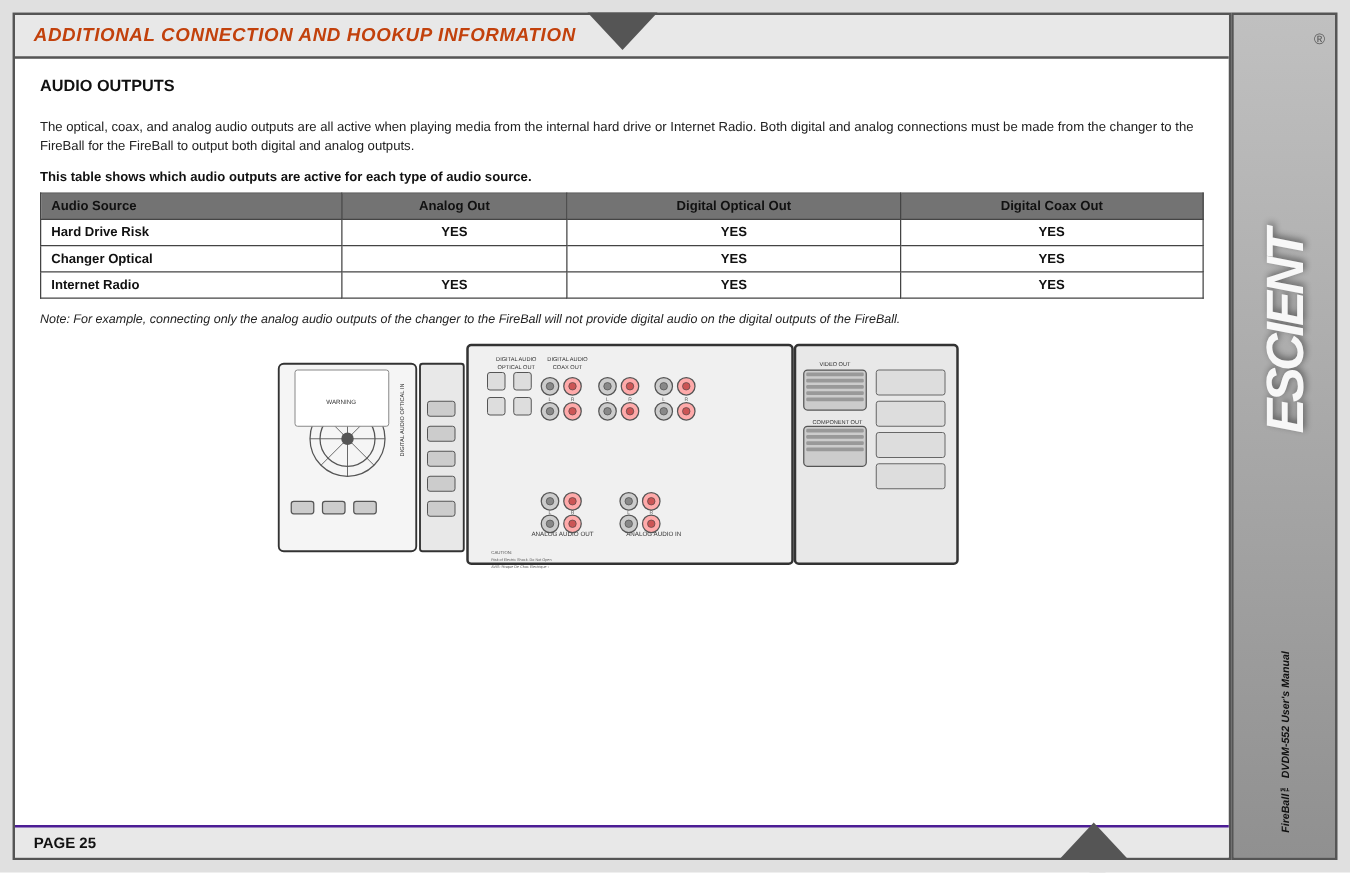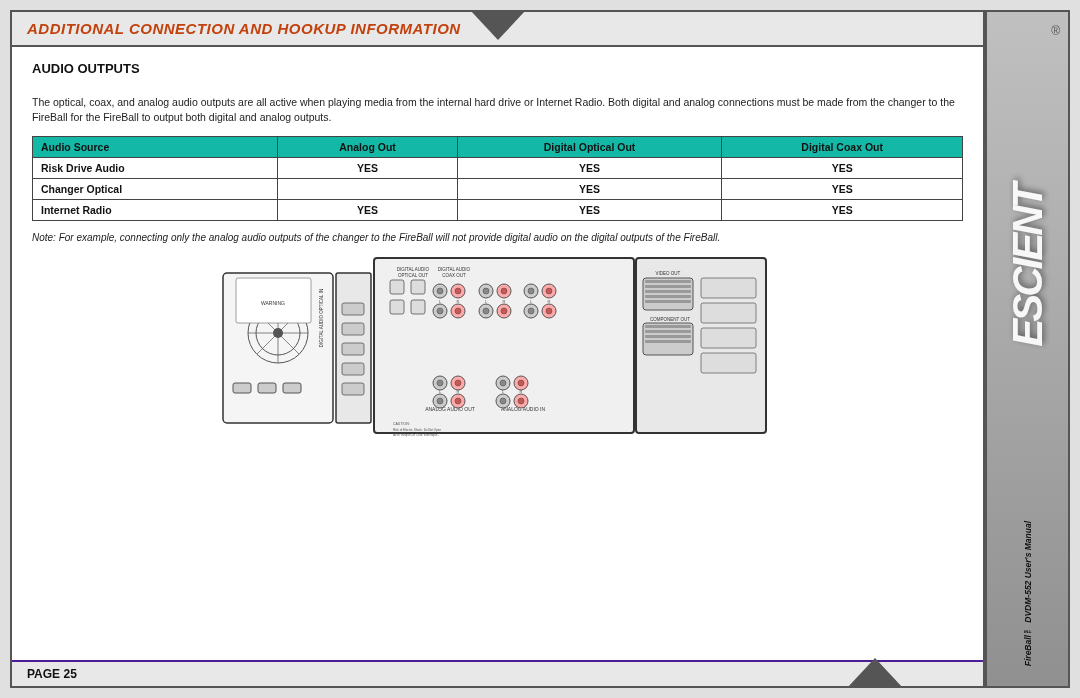--- a/index.html
+++ b/index.html
@@ -118,21 +118,21 @@
     .audio-table {
       width: 100%;
       border-collapse: collapse;
       margin-bottom: 10px;
       font-size: 10.5px;
     }
 
     .audio-table th {
       border: 1px solid #444;
       padding: 4px 8px;
-      background: #14b8a6;
+      background: #737373;
       font-weight: bold;
       text-align: center;
       color: #111;
     }
 
     .audio-table td {
       border: 1px solid #444;
       padding: 4px 8px;
       text-align: center;
       color: #111;
@@ -231,33 +231,34 @@
   <div class="arrow-top-inner"></div>
 
   <div class="page-header">
     <div class="page-header-title">ADDITIONAL CONNECTION AND HOOKUP INFORMATION</div>
   </div>
 
   <div class="page-body">
     <div class="section-title">AUDIO OUTPUTS</div>
     <div class="section-text">The optical, coax, and analog audio outputs are all active when playing media from the internal hard drive or Internet Radio. Both digital and analog connections must be made from the changer to the FireBall for the FireBall to output both digital and analog outputs.</div>
 
+    <div class="table-intro">This table shows which audio outputs are active for each type of audio source.</div>
 
     <table class="audio-table">
       <thead>
         <tr>
           <th class="col-header-left">Audio Source</th>
           <th>Analog Out</th>
           <th>Digital Optical Out</th>
           <th>Digital Coax Out</th>
         </tr>
       </thead>
       <tbody>
         <tr>
-          <td class="row-label">Risk Drive Audio</td>
+          <td class="row-label">Hard Drive Risk</td>
           <td class="yes-cell">YES</td>
           <td class="yes-cell">YES</td>
           <td class="yes-cell">YES</td>
         </tr>
         <tr>
           <td class="row-label">Changer Optical</td>
           <td></td>
           <td class="yes-cell">YES</td>
           <td class="yes-cell">YES</td>
         </tr>

